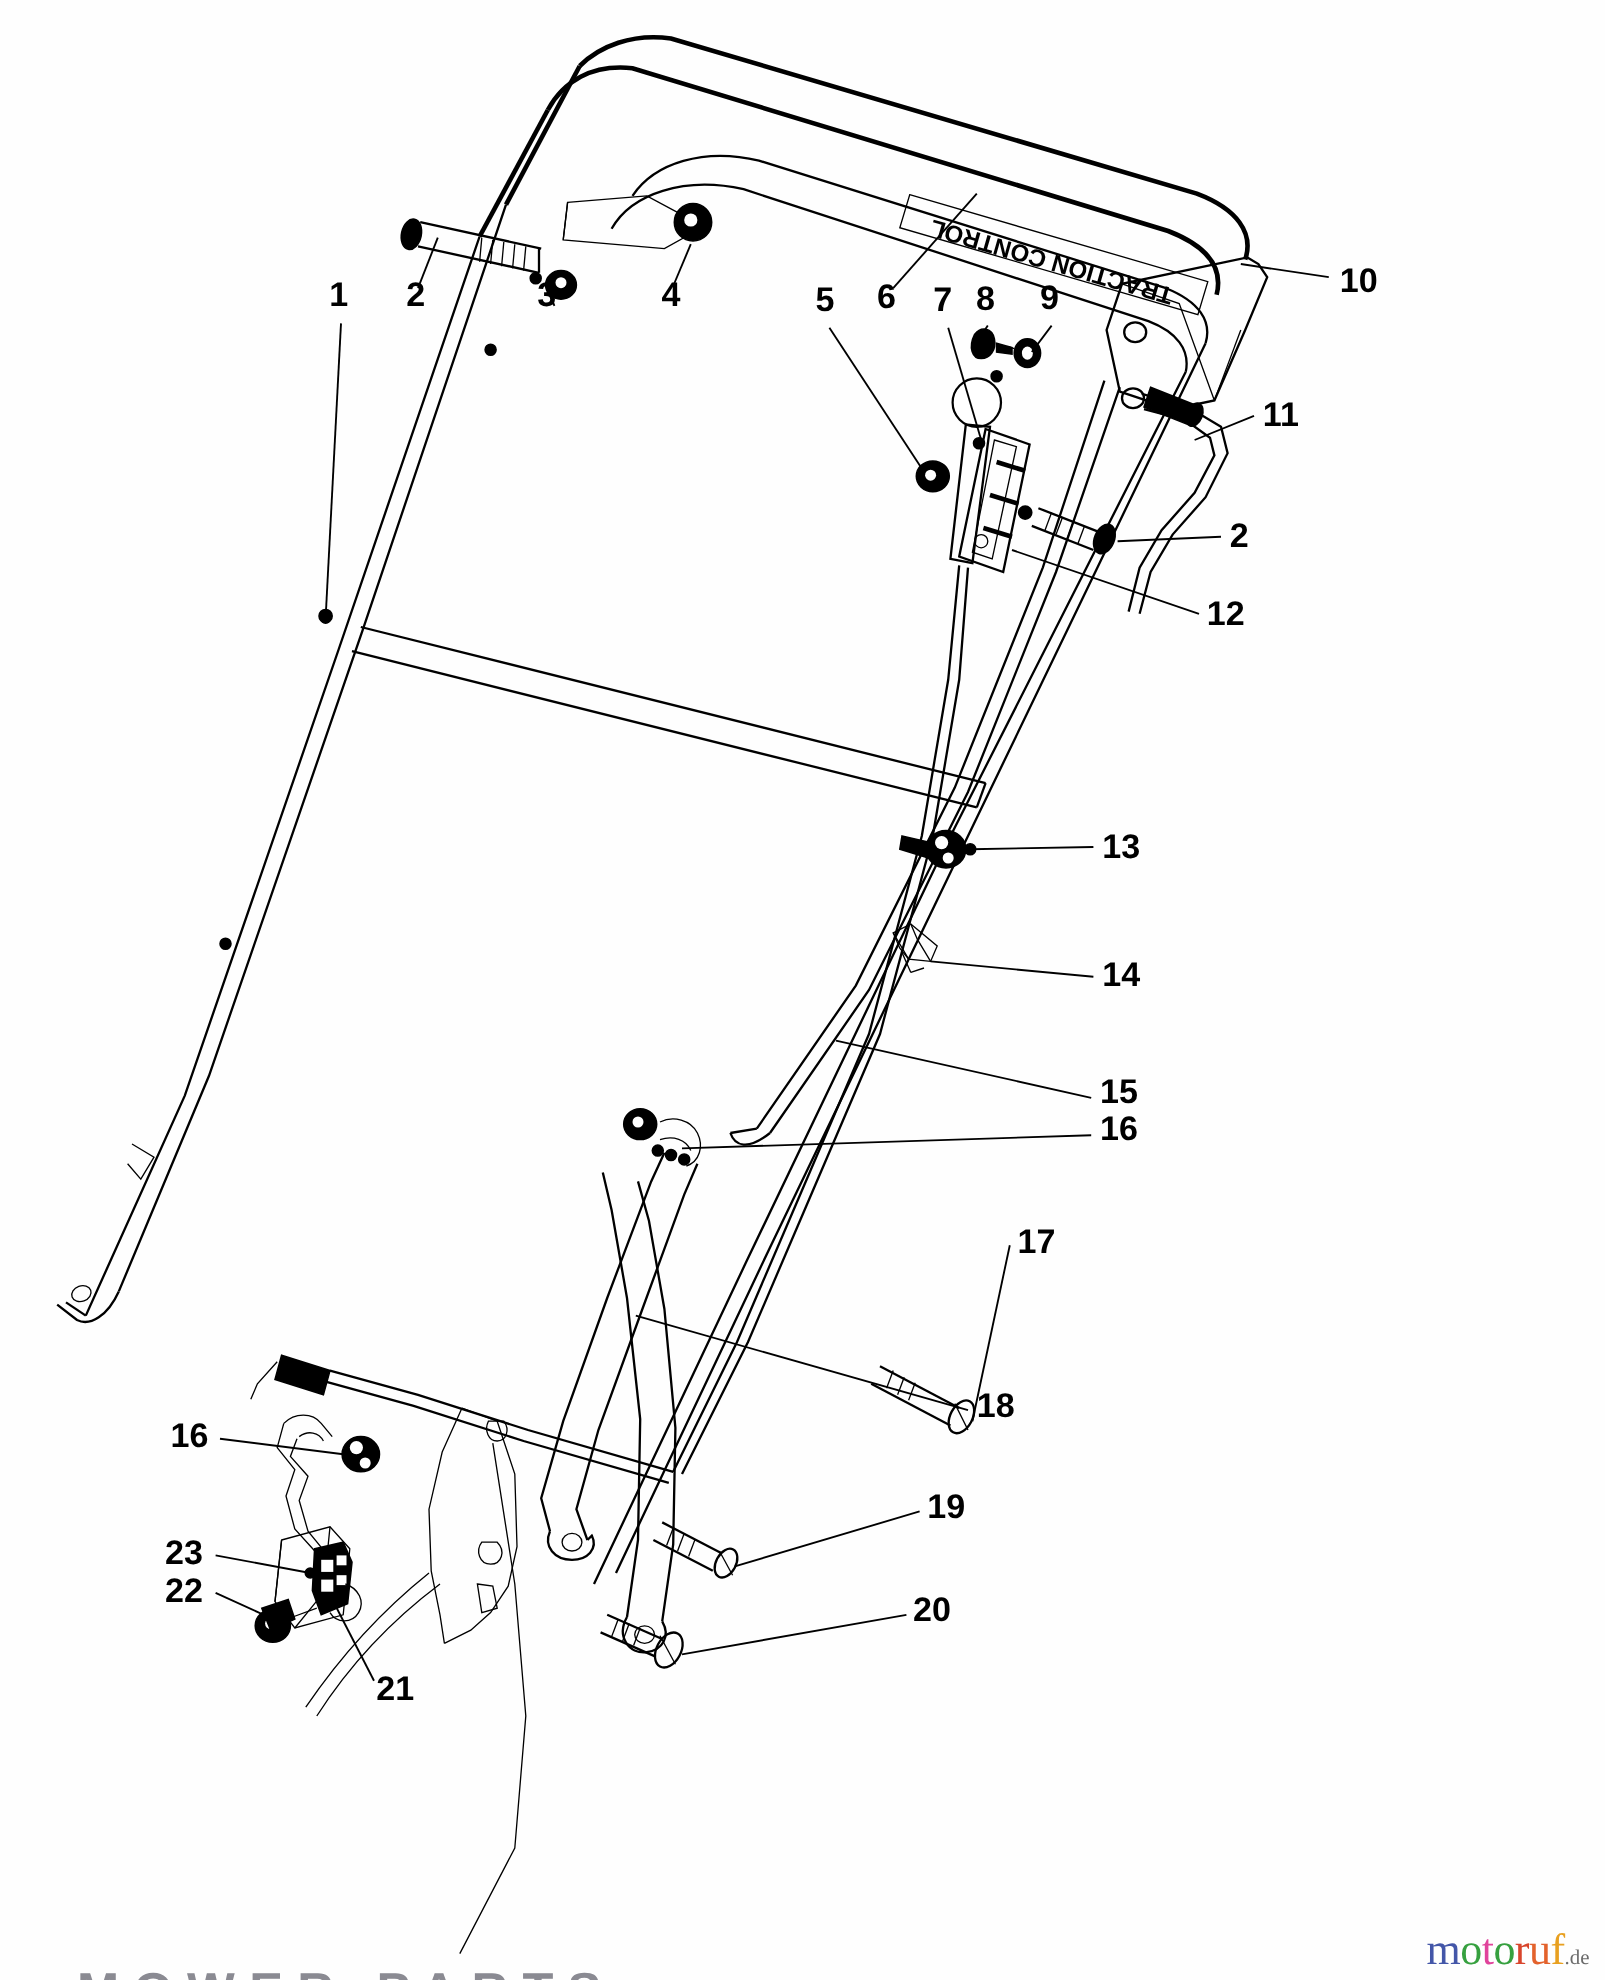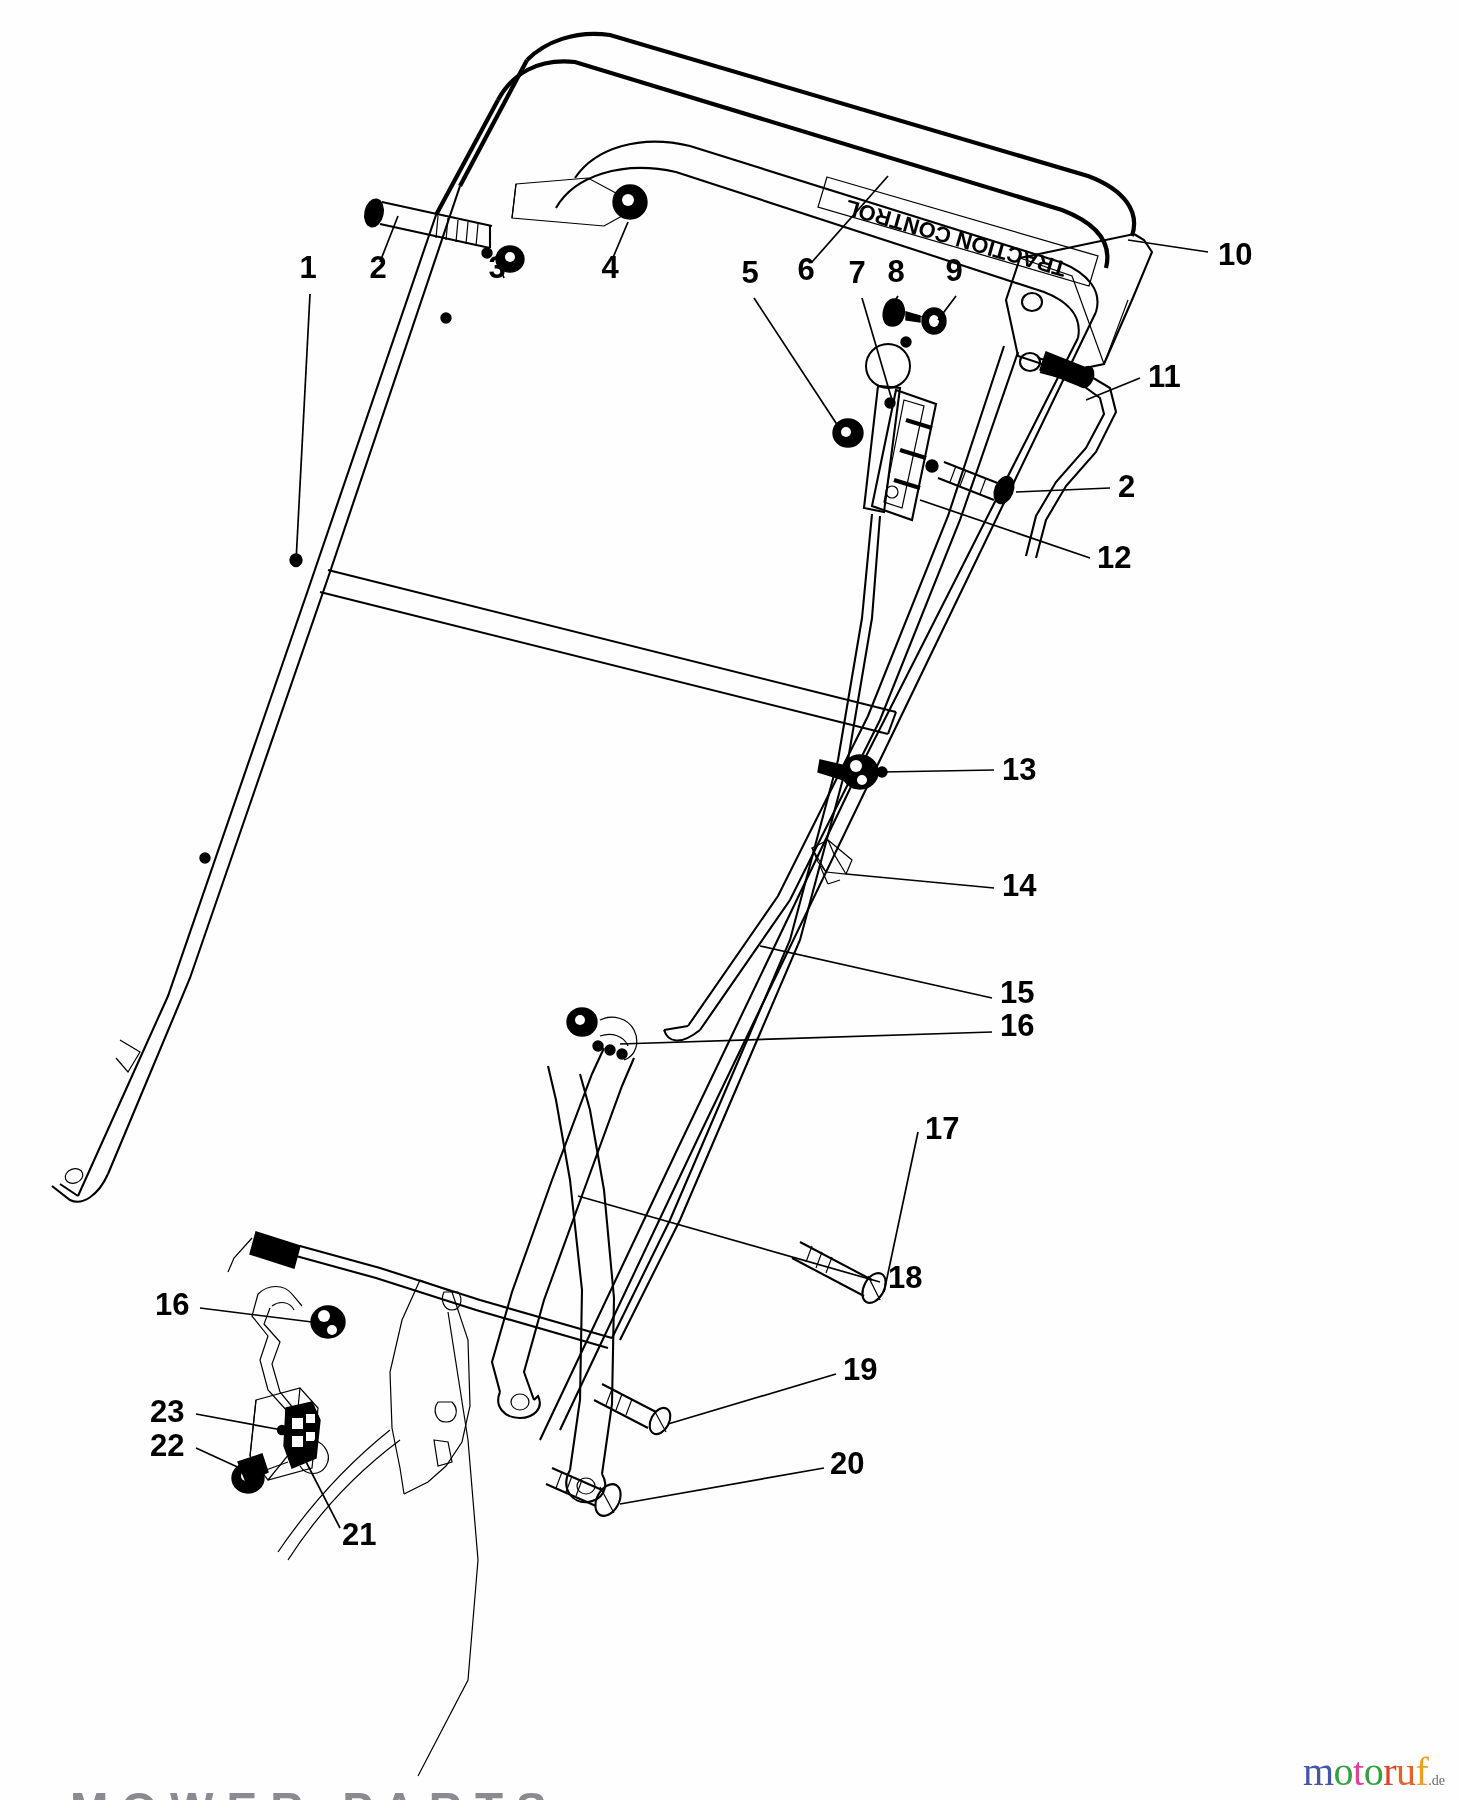--- a/index.html
+++ b/index.html
@@ -58,21 +58,21 @@
     right: 14px;
     bottom: 8px;
     font-family: "Liberation Serif", serif;
     font-size: 40px;
     letter-spacing: -0.5px;
     line-height: 1;
     white-space: nowrap;
     user-select: none;
   }
   #watermark .w-de {
-    font-size: 14px;
+    font-size: 19px;
     color: #6b6b6b;
     letter-spacing: 0;
   }
   #bottom-cut {
     position: absolute;
     left: 0;
     bottom: 0;
     width: 1459px;
     height: 9px;
     overflow: hidden;

